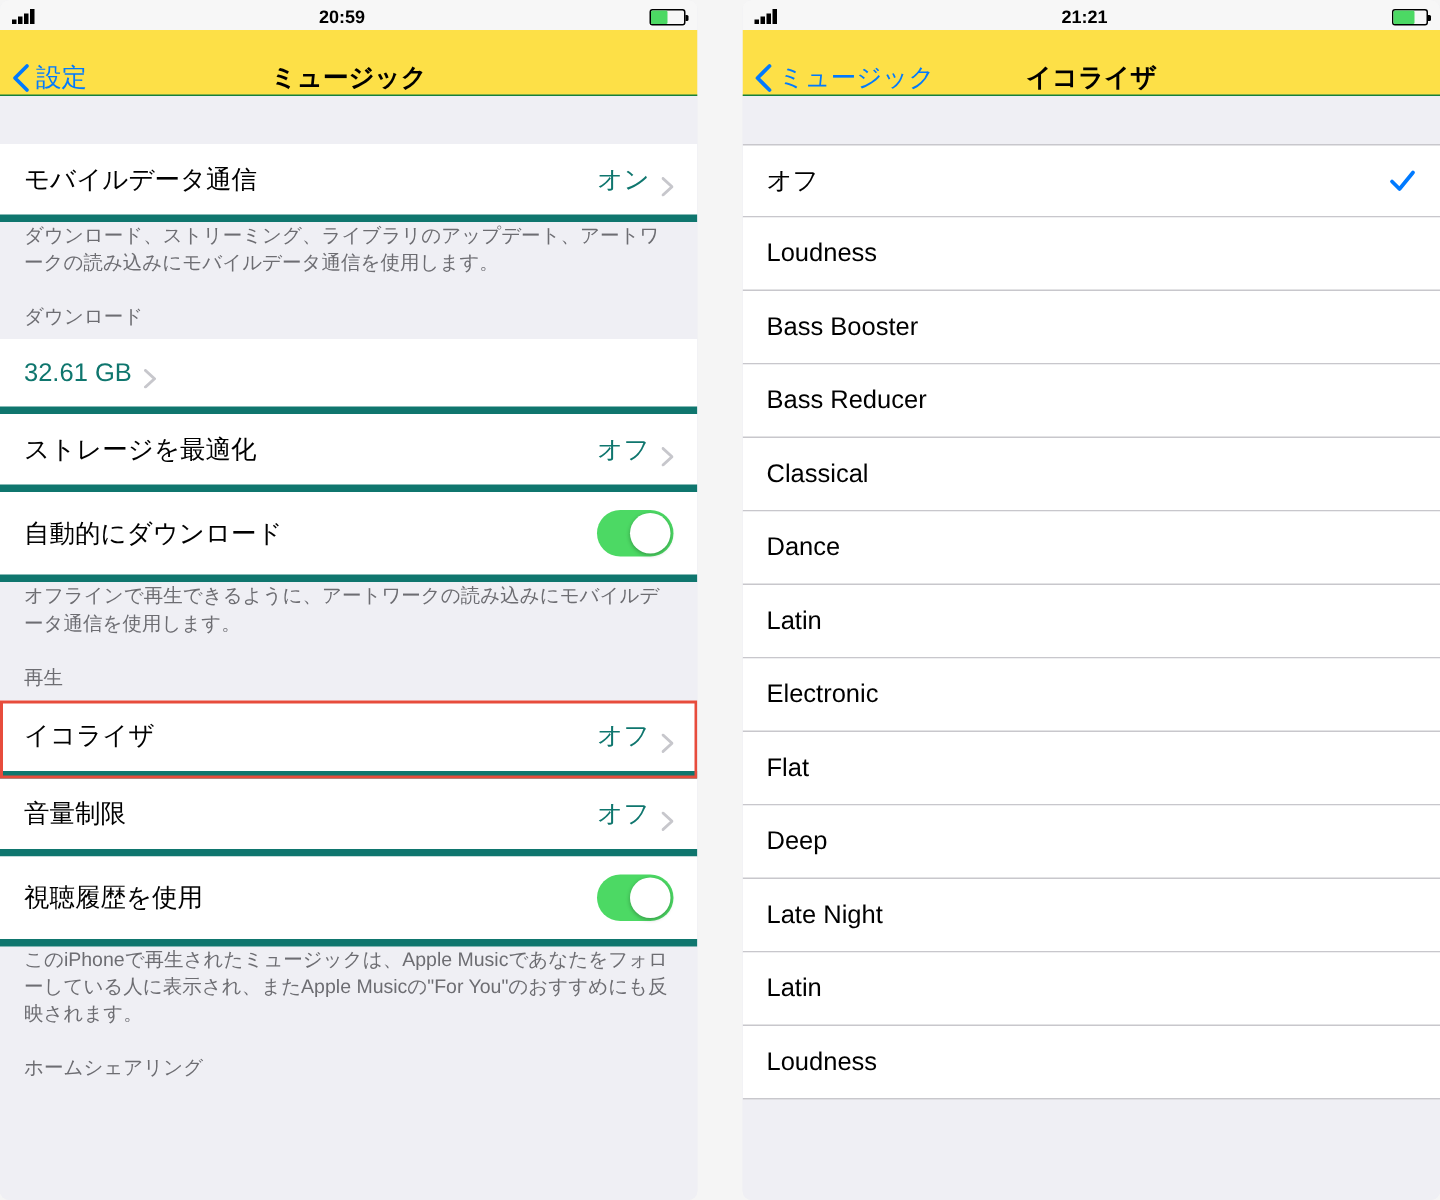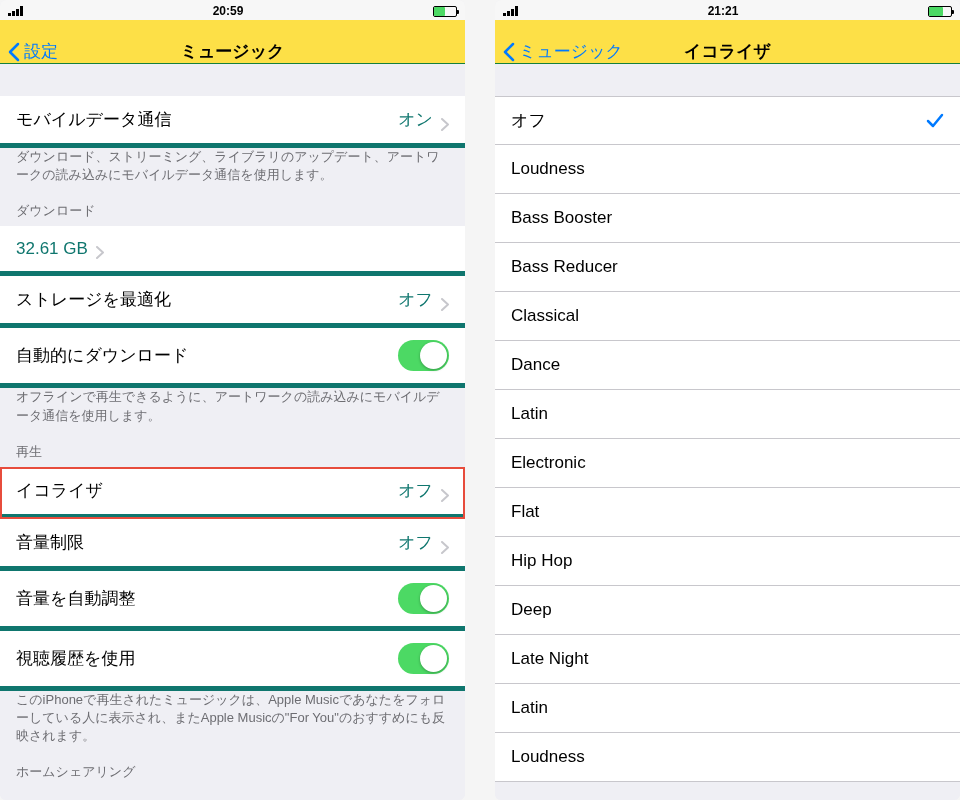--- a/index.html
+++ b/index.html
@@ -280,24 +280,20 @@
     <div class="cell">
       <span class="cell-label">音量制限</span>
       <div class="cell-right">
         <span>オフ</span>
         <svg class="disclosure" viewBox="0 0 8 13">
             <path d="M1 1 L7 6.5 L1 12" stroke="#c7c7cc" stroke-width="2" fill="none" stroke-linecap="round" stroke-linejoin="round"></path>
           </svg>
       </div>
     </div>
     <div class="cell">
-      <span class="cell-label">音量を自動調整</span>
-      <div class="toggle"></div>
-    </div>
-    <div class="cell">
       <span class="cell-label">視聴履歴を使用</span>
       <div class="toggle"></div>
     </div>
     <div class="footer-text">このiPhoneで再生されたミュージックは、Apple Musicであなたをフォローしている人に表示され、またApple Musicの"For You"のおすすめにも反映されます。</div>
 
     <div class="header-text">ホームシェアリング</div>
   </div>
 </div>
 
 <div class="phone">
@@ -357,23 +353,20 @@
         <div class="eq-cell">
           <span class="cell-label">Latin</span>
         </div>
         <div class="eq-cell">
           <span class="cell-label">Electronic</span>
         </div>
         <div class="eq-cell">
           <span class="cell-label">Flat</span>
         </div>
         <div class="eq-cell">
-          <span class="cell-label">Hip Hop</span>
-        </div>
-        <div class="eq-cell">
           <span class="cell-label">Deep</span>
         </div>
         <div class="eq-cell">
           <span class="cell-label">Late Night</span>
         </div>
         <div class="eq-cell">
           <span class="cell-label">Latin</span>
         </div>
         <div class="eq-cell">
           <span class="cell-label">Loudness</span>

